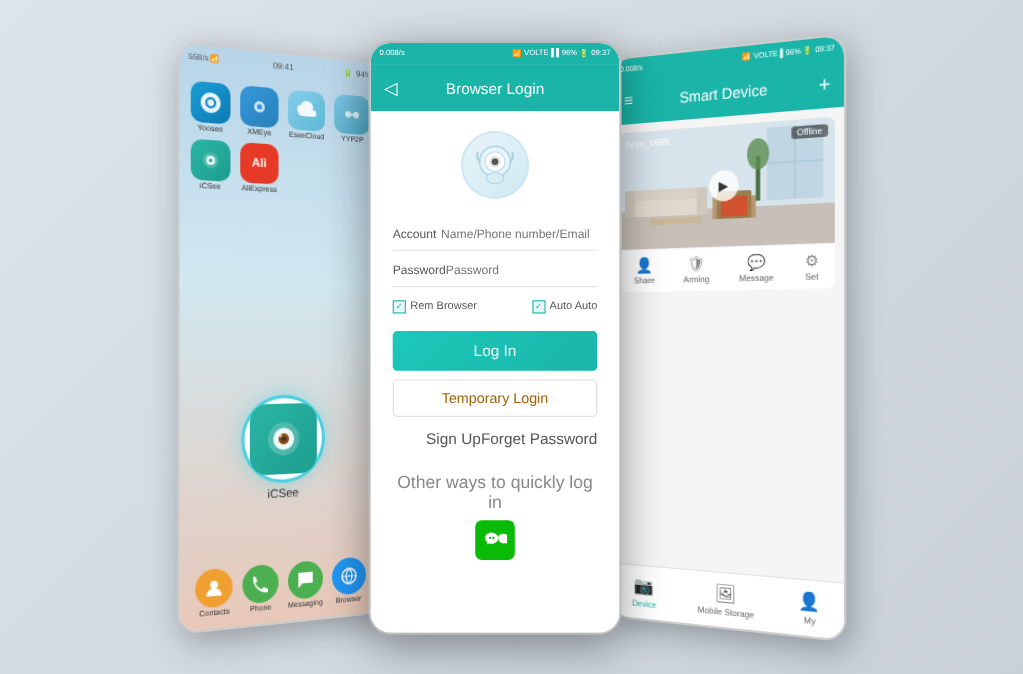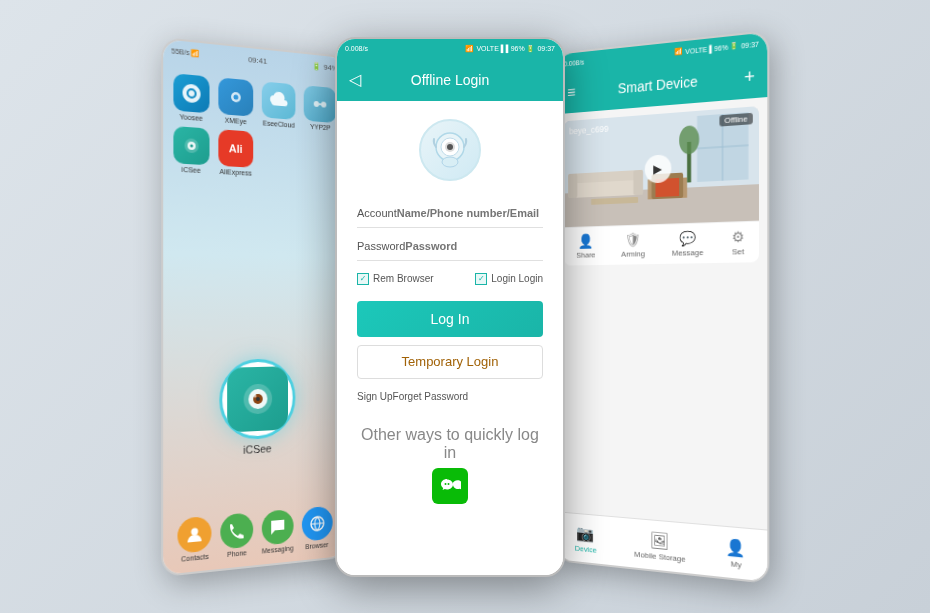--- a/index.html
+++ b/index.html
@@ -260,21 +260,20 @@
       width: 55px;
       font-weight: 500;
     }
     .form-input {
       flex: 1;
       font-size: 11px;
       color: #aaa;
       border: none;
       outline: none;
       background: transparent;
-      font-weight: bold;
     }
     .checkbox-row {
       display: flex;
       justify-content: space-between;
       padding: 8px 0;
       font-size: 10px;
       color: #555;
     }
     .checkbox-item {
       display: flex;
@@ -311,23 +310,23 @@
       height: 34px;
       width: 100%;
       font-size: 13px;
       font-weight: 500;
       color: #a16207;
       cursor: pointer;
       margin-bottom: 8px;
     }
     .login-links {
       display: flex;
-      justify-content: flex-start;
+      justify-content: flex-end;
       padding: 4px 0;
-      font-size: 10px;
+      font-size: 14px;
     }
     .login-link {
       color: #555;
       text-decoration: none;
     }
     .other-login {
       text-align: center;
       font-size: 16px;
       color: #888;
       margin: 20px 0 6px;
@@ -611,21 +610,21 @@
           <span>📶</span>
           <span>VOLTE</span>
           <span>▌▌96%</span>
           <span>🔋</span>
           <span>09:37</span>
         </div>
       </div>
 
       <div class="login-header">
         <span class="login-header-back">◁</span>
-        <span>Offline Login</span>
+        <span>Browser Login</span>
       </div>
 
       <div class="login-logo">
         <div class="logo-circle">
           <svg width="50" height="50" viewBox="0 0 50 50">
 
             <circle cx="25" cy="22" r="14" fill="#e8f4f8" stroke="#b0d8e8" stroke-width="1.5"></circle>
             <circle cx="25" cy="22" r="9" fill="white" stroke="#c0dcea" stroke-width="1"></circle>
             <circle cx="25" cy="22" r="5" fill="#888" opacity="0.3"></circle>
             <circle cx="25" cy="22" r="3" fill="#555"></circle>
@@ -648,21 +647,21 @@
           <input class="form-input" type="password" placeholder="Password" style="">
         </div>
 
         <div class="checkbox-row">
           <div class="checkbox-item">
             <div class="checkbox-box">✓</div>
             <span>Rem Browser</span>
           </div>
           <div class="checkbox-item">
             <div class="checkbox-box">✓</div>
-            <span>Login Login</span>
+            <span>Auto Auto</span>
           </div>
         </div>
 
         <button class="login-btn">Log In</button>
         <button class="temp-login-btn">Temporary Login</button>
 
         <div class="login-links">
           <a class="login-link">Sign Up</a>
           <a class="login-link">Forget Password</a>
         </div>

